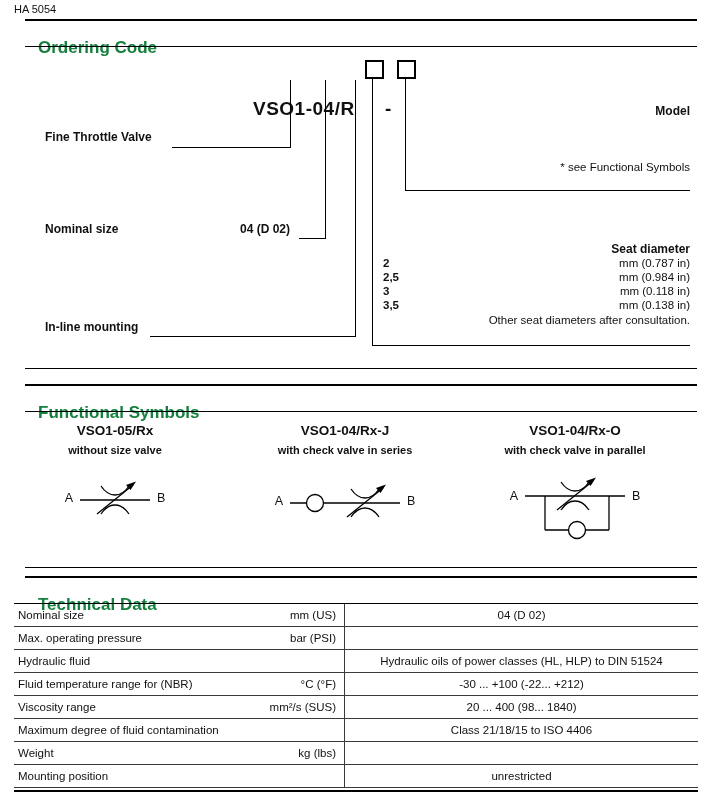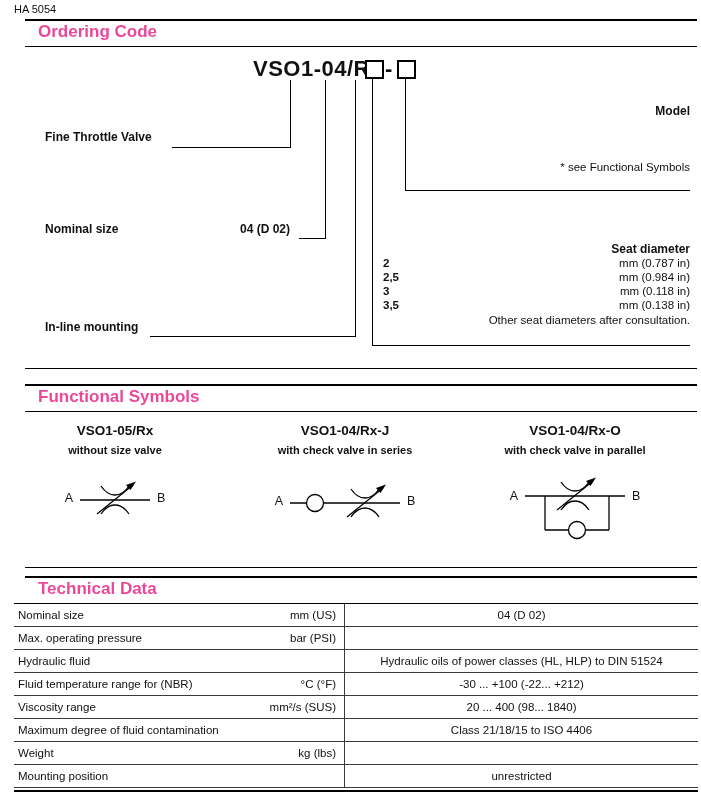--- a/index.html
+++ b/index.html
@@ -1,25 +1,25 @@
 <!DOCTYPE html>
 <html><head>
 <meta charset="utf-8">
 <style>
   html,body{margin:0;padding:0;}
   body{background:#ffffff;font-family:"Liberation Sans", sans-serif;}
   .page{position:relative;width:701px;height:793px;background:#fff;color:#111;overflow:hidden;}
   .hline{position:absolute;background:#000;height:1px;}
   .vline{position:absolute;background:#000;width:1px;}
   .rule2{height:2px;}
-  .section-title{position:absolute;font-size:17px;font-weight:bold;color:#ec4899;white-space:nowrap;}
+  .section-title{position:absolute;font-size:17px;font-weight:bold;color:#15803d;white-space:nowrap;margin-top:16px;}
   .label{position:absolute;font-size:12px;font-weight:bold;white-space:nowrap;}
   .txt{position:absolute;font-size:11.5px;white-space:nowrap;}
   .docnum{position:absolute;font-size:11px;}
-  .code-text{position:absolute;font-size:22px;font-weight:bold;letter-spacing:0.5px;white-space:nowrap;}
+  .code-text{position:absolute;font-size:19px;font-weight:bold;letter-spacing:0.5px;white-space:nowrap;margin-top:42px;}
   .codebox{position:absolute;width:15px;height:15px;border:2px solid #000;background:#fff;}
   .pair-row{display:flex;justify-content:space-between;height:14px;line-height:14px;font-size:11.5px;}
   .pair-rows{position:absolute;}
   .pair-rows .code{font-weight:bold;}
   .pair-rows .row0 .code{font-weight:normal;}
   .symcol{position:absolute;text-align:center;}
   .symtitle{font-weight:bold;font-size:13.5px;}
   .symcap{font-weight:bold;font-size:11px;}
   .symrow{position:absolute;display:flex;align-items:center;justify-content:center;gap:7px;}
   .symrow.topalign{align-items:flex-start;}

